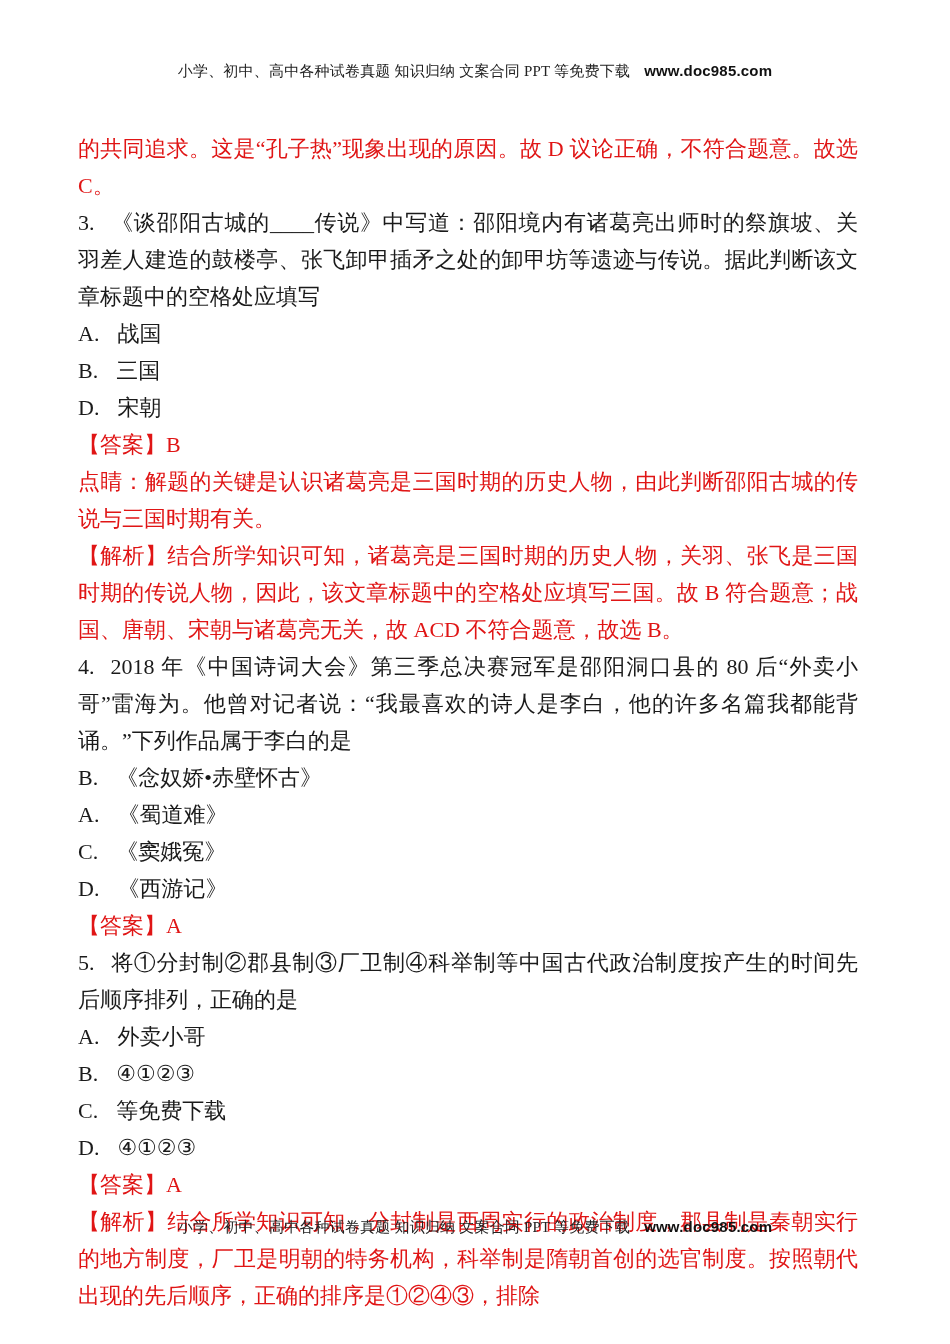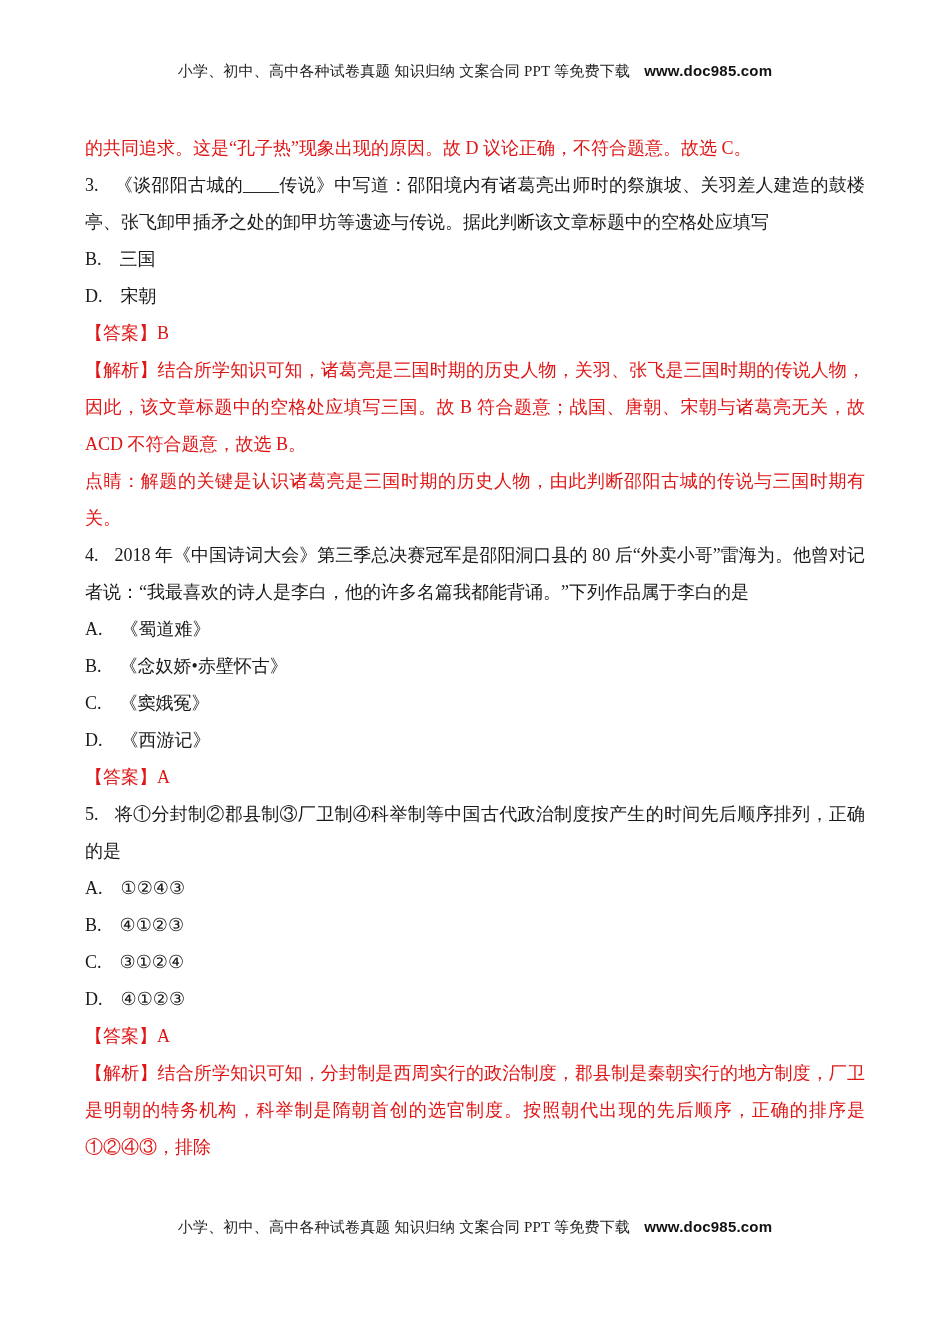--- a/index.html
+++ b/index.html
@@ -14,22 +14,22 @@
     text-align: center; font-size: 15px; color: #222;
     letter-spacing: 0.2px; white-space: nowrap;
   }
   .running-header { top: 62px; }
   .running-footer { top: 1218px; }
   .running-line .url {
     font-family: "Liberation Sans", "DejaVu Sans", sans-serif;
     margin-left: 14px; font-weight: bold; color: #111; margin-top: 24px;
   }
   .content {
-    position: absolute; top: 130px; left: 85px; width: 780px;
-    font-size: 18px;
+    position: absolute; top: 130px; left: 78px; width: 780px;
+    font-size: 22px;
   }
   .content p {
     margin: 0; line-height: 37px;
     text-align: justify; text-justify: inter-ideograph;
   }
   .red { color: var(--red); }
   .qnum { margin-right: 16px; }
   .optlabel { margin-right: 18px; }
 </style>
 </head>
@@ -37,37 +37,38 @@
 
 <div class="running-line running-header">
   <span>小学、初中、高中各种试卷真题 知识归纳 文案合同 PPT 等免费下载</span><span class="url">www.doc985.com</span>
 </div>
 
 <div class="content">
 
   <p class="red">的共同追求。这是“孔子热”现象出现的原因。故 D 议论正确，不符合题意。故选 C。</p>
 
   <p><span class="qnum">3.</span><span>《谈邵阳古城的____传说》中写道：邵阳境内有诸葛亮出师时的祭旗坡、关羽差人建造的鼓楼亭、张飞卸甲插矛之处的卸甲坊等遗迹与传说。据此判断该文章标题中的空格处应填写</span></p>
+  <p><span class="optlabel">A.</span><span>战国</span></p>
   <p><span class="optlabel">B.</span><span>三国</span></p>
   <p><span class="optlabel">D.</span><span>宋朝</span></p>
   <p class="red">【答案】B</p>
+  <p class="red">点睛：解题的关键是认识诸葛亮是三国时期的历史人物，由此判断邵阳古城的传说与三国时期有关。</p>
   <p class="red">【解析】结合所学知识可知，诸葛亮是三国时期的历史人物，关羽、张飞是三国时期的传说人物，因此，该文章标题中的空格处应填写三国。故 B 符合题意；战国、唐朝、宋朝与诸葛亮无关，故 ACD 不符合题意，故选 B。</p>
-  <p class="red">点睛：解题的关键是认识诸葛亮是三国时期的历史人物，由此判断邵阳古城的传说与三国时期有关。</p>
 
   <p><span class="qnum">4.</span><span>2018 年《中国诗词大会》第三季总决赛冠军是邵阳洞口县的 80 后“外卖小哥”雷海为。他曾对记者说：“我最喜欢的诗人是李白，他的许多名篇我都能背诵。”下列作品属于李白的是</span></p>
+  <p><span class="optlabel">B.</span><span>《念奴娇•赤壁怀古》</span></p>
   <p><span class="optlabel">A.</span><span>《蜀道难》</span></p>
-  <p><span class="optlabel">B.</span><span>《念奴娇•赤壁怀古》</span></p>
   <p><span class="optlabel">C.</span><span>《窦娥冤》</span></p>
   <p><span class="optlabel">D.</span><span>《西游记》</span></p>
   <p class="red">【答案】A</p>
 
   <p><span class="qnum">5.</span><span>将①分封制②郡县制③厂卫制④科举制等中国古代政治制度按产生的时间先后顺序排列，正确的是</span></p>
-  <p><span class="optlabel">A.</span><span>①②④③</span></p>
+  <p><span class="optlabel">A.</span><span>外卖小哥</span></p>
   <p><span class="optlabel">B.</span><span>④①②③</span></p>
-  <p><span class="optlabel">C.</span><span>③①②④</span></p>
+  <p><span class="optlabel">C.</span><span>等免费下载</span></p>
   <p><span class="optlabel">D.</span><span>④①②③</span></p>
   <p class="red">【答案】A</p>
   <p class="red">【解析】结合所学知识可知，分封制是西周实行的政治制度，郡县制是秦朝实行的地方制度，厂卫是明朝的特务机构，科举制是隋朝首创的选官制度。按照朝代出现的先后顺序，正确的排序是①②④③，排除</p>
 
 </div>
 
 <div class="running-line running-footer">
   <span>小学、初中、高中各种试卷真题 知识归纳 文案合同 PPT 等免费下载</span><span class="url">www.doc985.com</span>
 </div>
 

